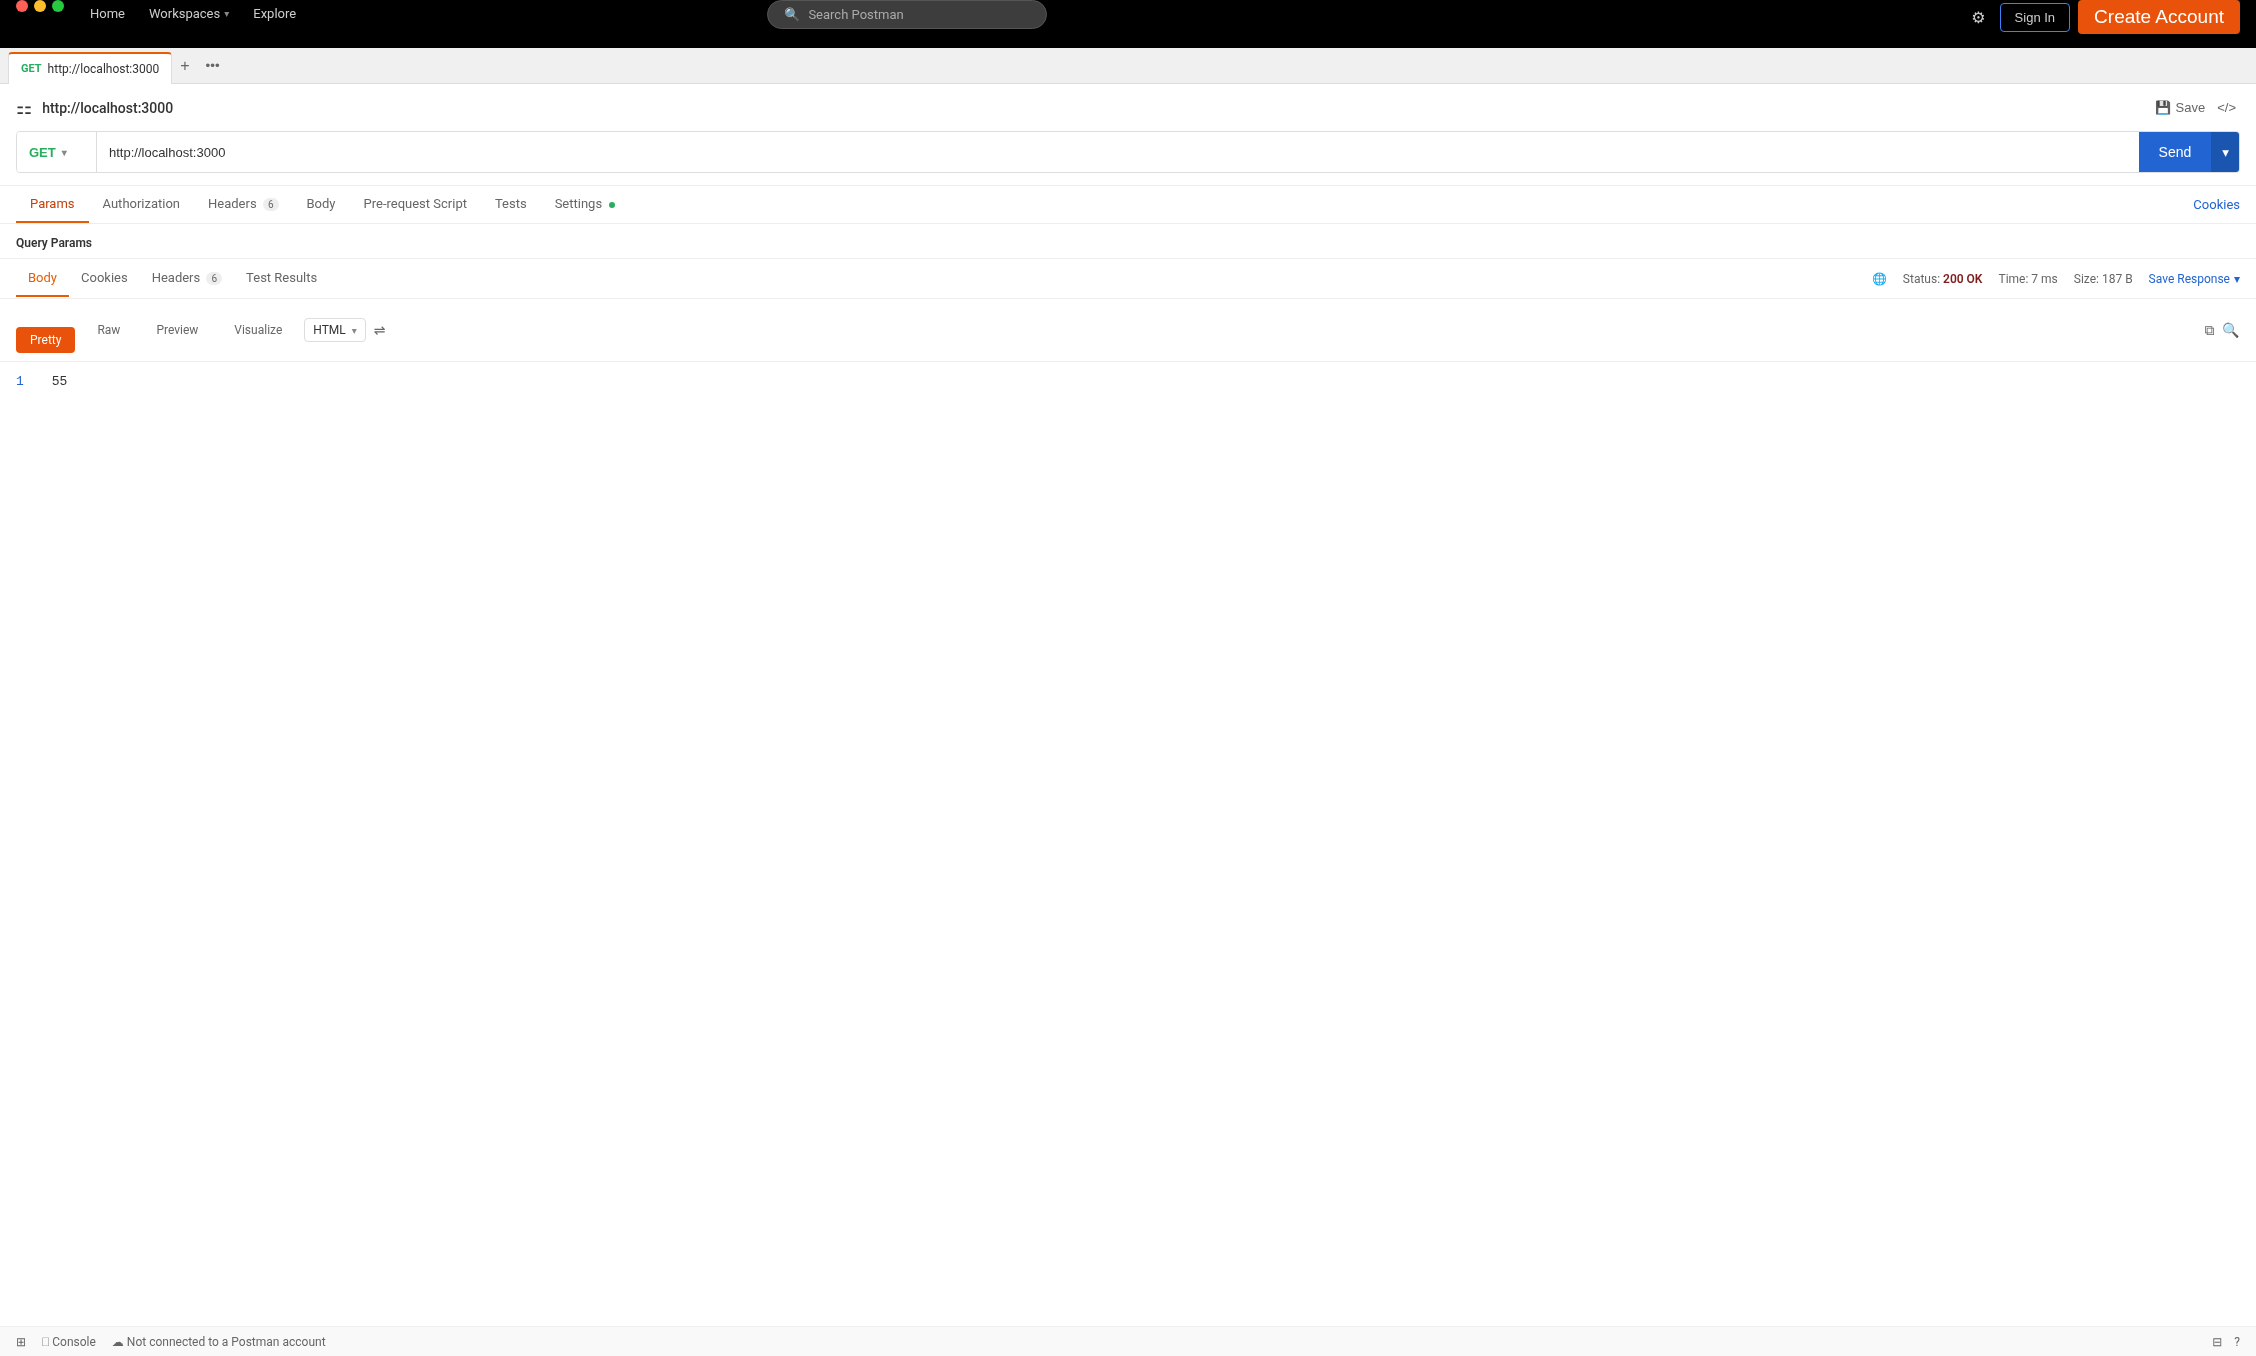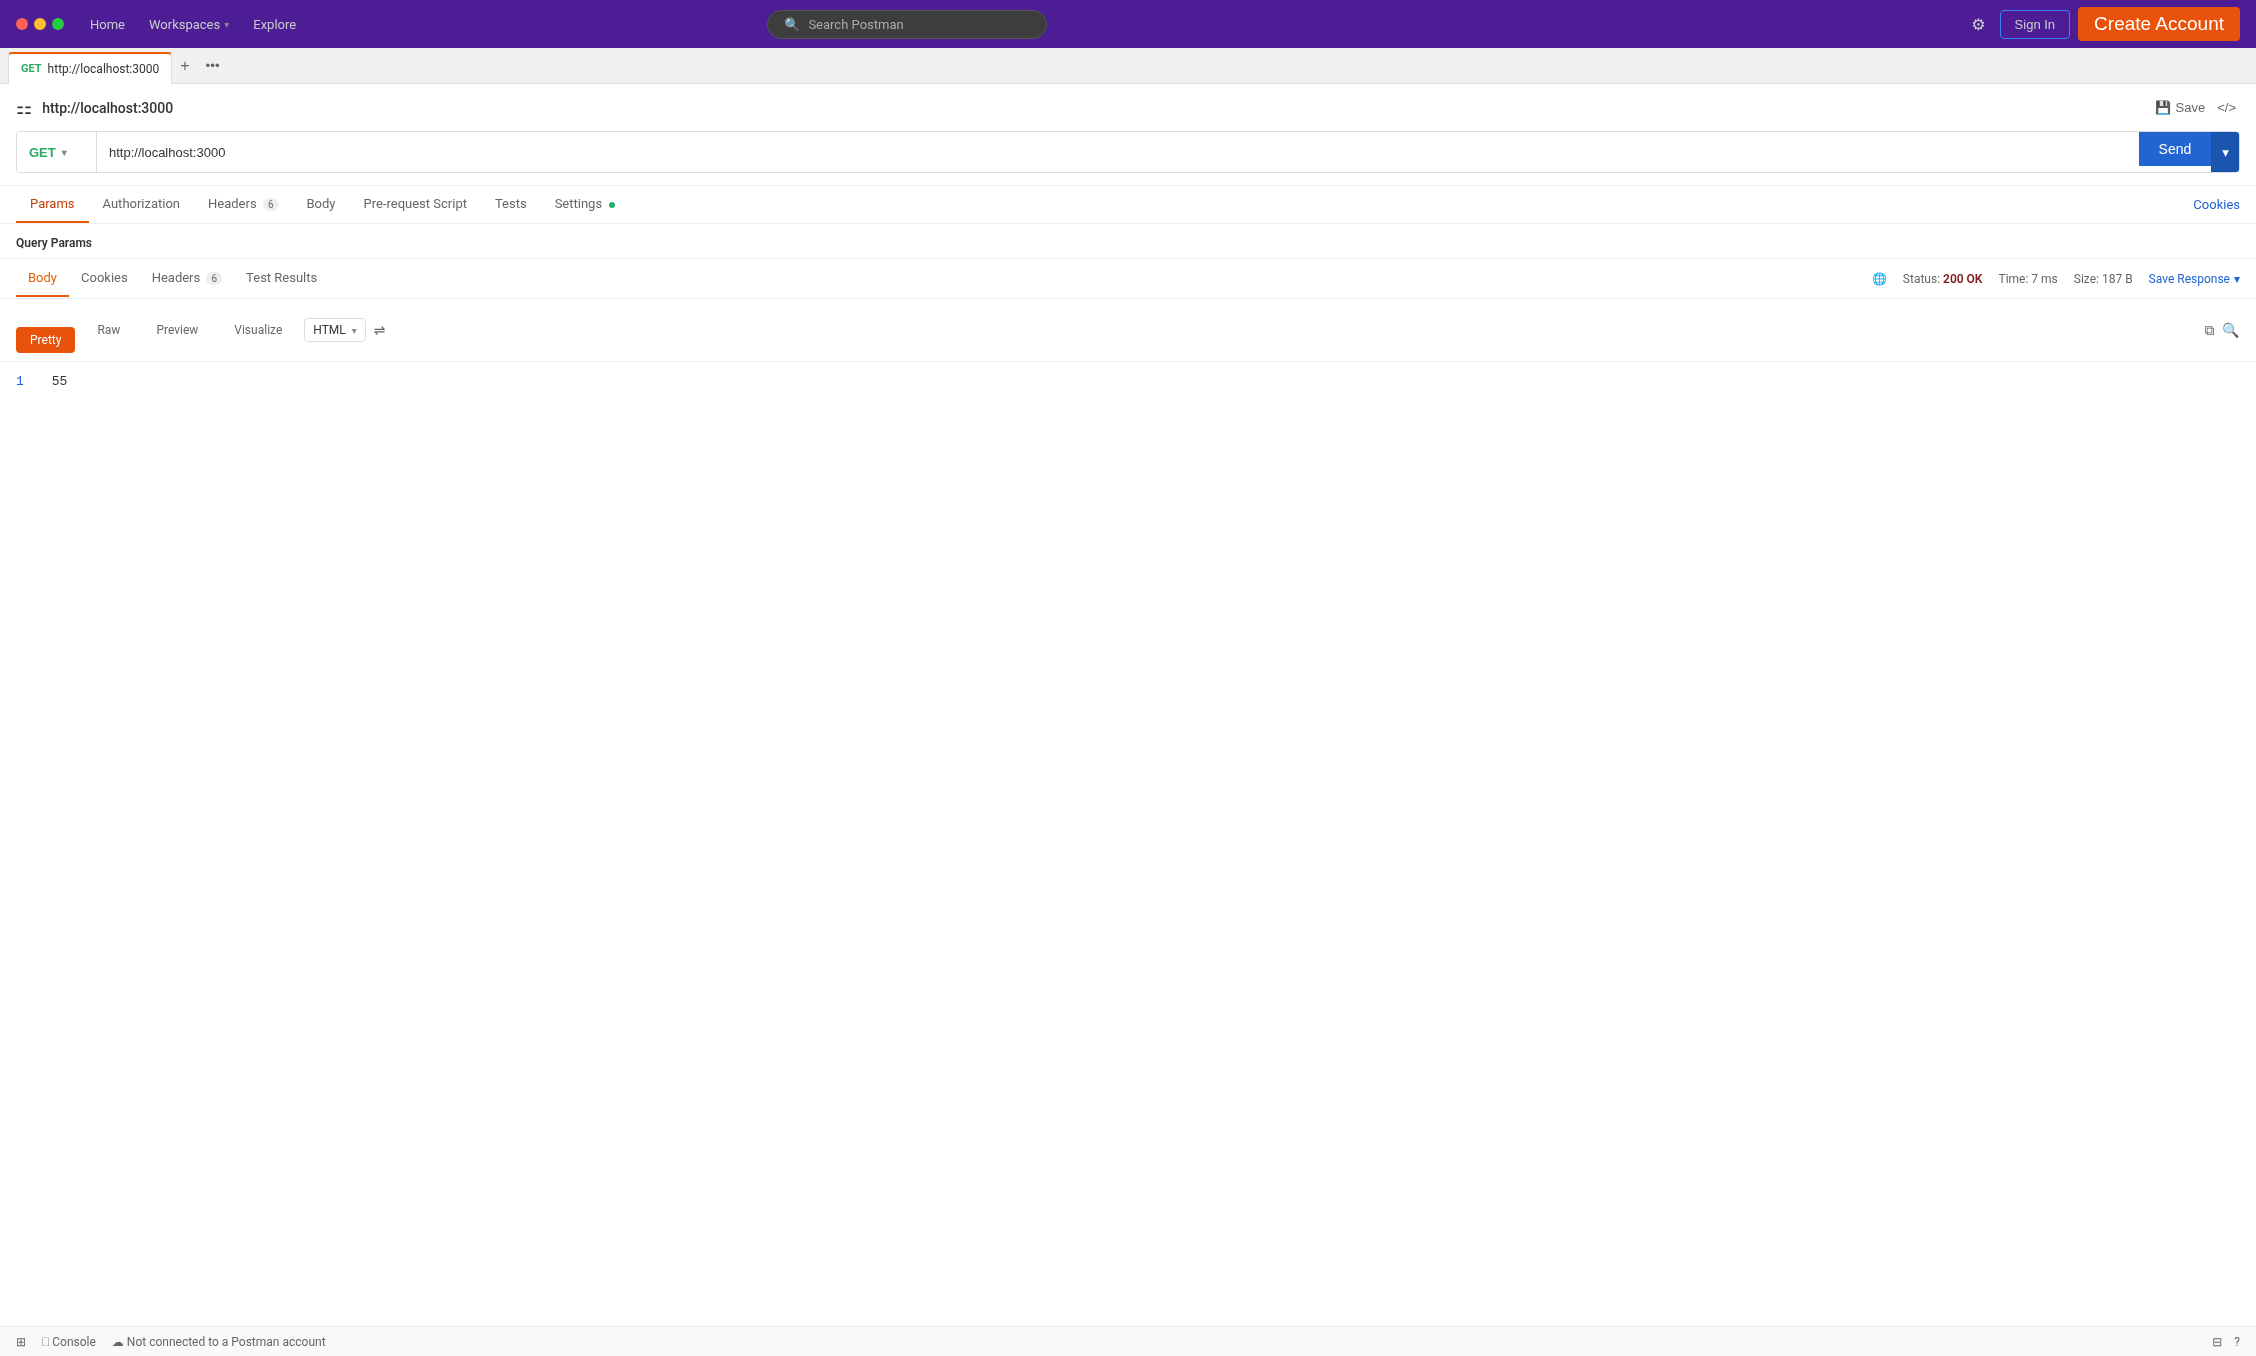--- a/index.html
+++ b/index.html
@@ -1,22 +1,22 @@
 <!DOCTYPE html>
 <html><head>
   <meta charset="utf-8">
   <style>
     * { box-sizing: border-box; margin: 0; padding: 0; }
     body { font-family: -apple-system, BlinkMacSystemFont, 'Segoe UI', Roboto, sans-serif; font-size: 13px; background: #fff; color: #333; height: 100vh; display: flex; flex-direction: column; }
 
     
     .top-nav {
-      display: flex; align-items: center; gap: 4px;
+      display: flex; align-items: flex-start; gap: 4px;
       padding: 0 16px; height: 48px;
-      background: #4c1d95; color: #fff;
+      background: #000000; color: #fff;
       flex-shrink: 0;
     }
     .traffic-lights { display: flex; gap: 6px; margin-right: 12px; }
     .traffic-dot { width: 12px; height: 12px; border-radius: 50%; }
     .dot-red { background: #ff5f56; }
     .dot-yellow { background: #ffbd2e; }
     .dot-green { background: #27c93f; }
     .nav-item { color: #ccc; padding: 6px 10px; cursor: pointer; font-size: 13px; border-radius: 4px; }
     .nav-workspaces { display: flex; align-items: center; gap: 4px; }
     .nav-search {
@@ -61,21 +61,21 @@
     .method-selector {
       background: #fff; border: none; border-right: 1px solid #ddd;
       padding: 0 12px; font-size: 13px; color: #27ae60; font-weight: 700;
       cursor: pointer; display: flex; align-items: center; gap: 6px; min-width: 80px;
     }
     .url-input {
       flex: 1; border: none; padding: 0 12px; font-size: 13px; color: #333;
       outline: none; height: 40px;
     }
     .send-btn-group { display: flex; }
-    .send-btn { background: #2264d1; color: #fff; border: none; padding: 0 20px; font-size: 14px; font-weight: 500; cursor: pointer; height: 34px; }
+    .send-btn { background: #2264d1; color: #fff; border: none; padding: 0 20px; font-size: 14px; font-weight: 500; cursor: pointer; height: 40px; }
     .send-dropdown { background: #1a56b0; color: #fff; border: none; padding: 0 10px; cursor: pointer; height: 40px; border-left: 1px solid #1a56b0; }
 
     
     .tabs-container { display: flex; align-items: center; border-bottom: 1px solid #eee; padding: 0 16px; flex-shrink: 0; }
     .tab { padding: 10px 14px; font-size: 13px; color: #666; cursor: pointer; border-bottom: 2px solid transparent; }
     .tab.active { color: #c2410c; border-bottom: 2px solid #e85d04; text-align: right; }
     .tab-badge { background: #eee; color: #666; font-size: 10px; padding: 1px 5px; border-radius: 8px; margin-left: 3px; }
     .tab-dot { width: 6px; height: 6px; background: #27ae60; border-radius: 50%; display: inline-block; margin-left: 4px; }
     .cookies-link { margin-left: auto; color: #2264d1; font-size: 13px; cursor: pointer; }
 

